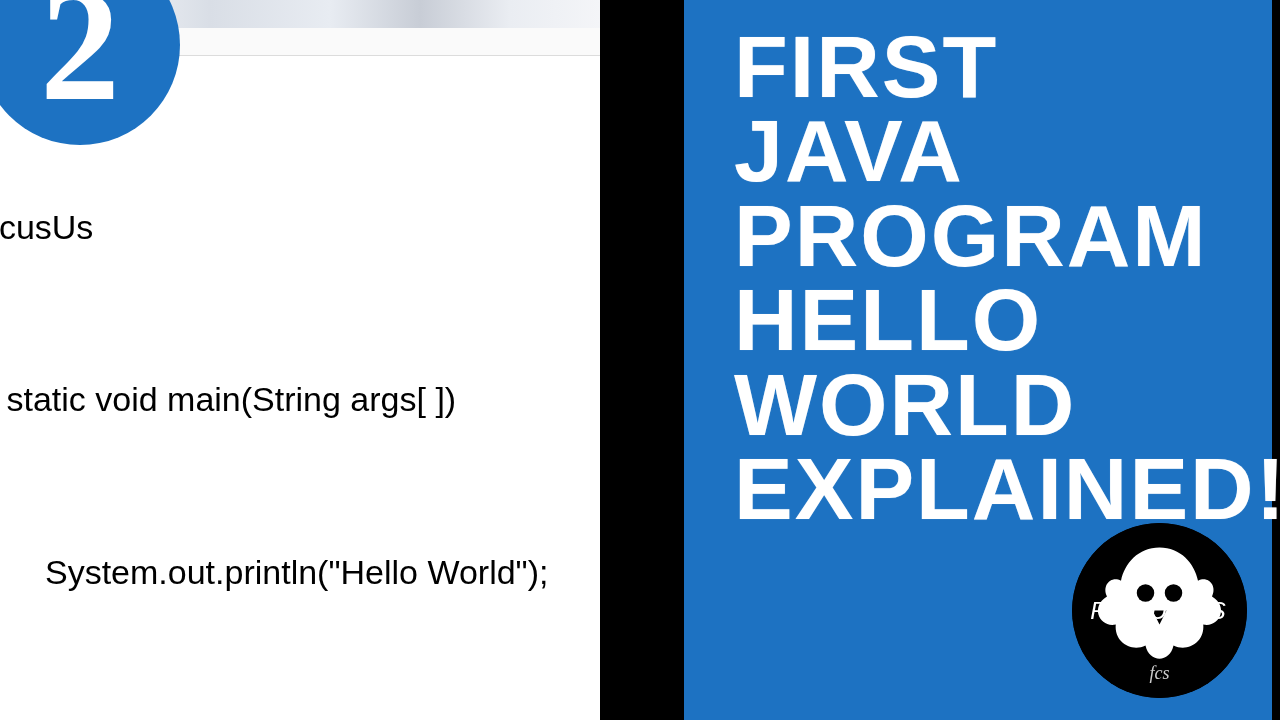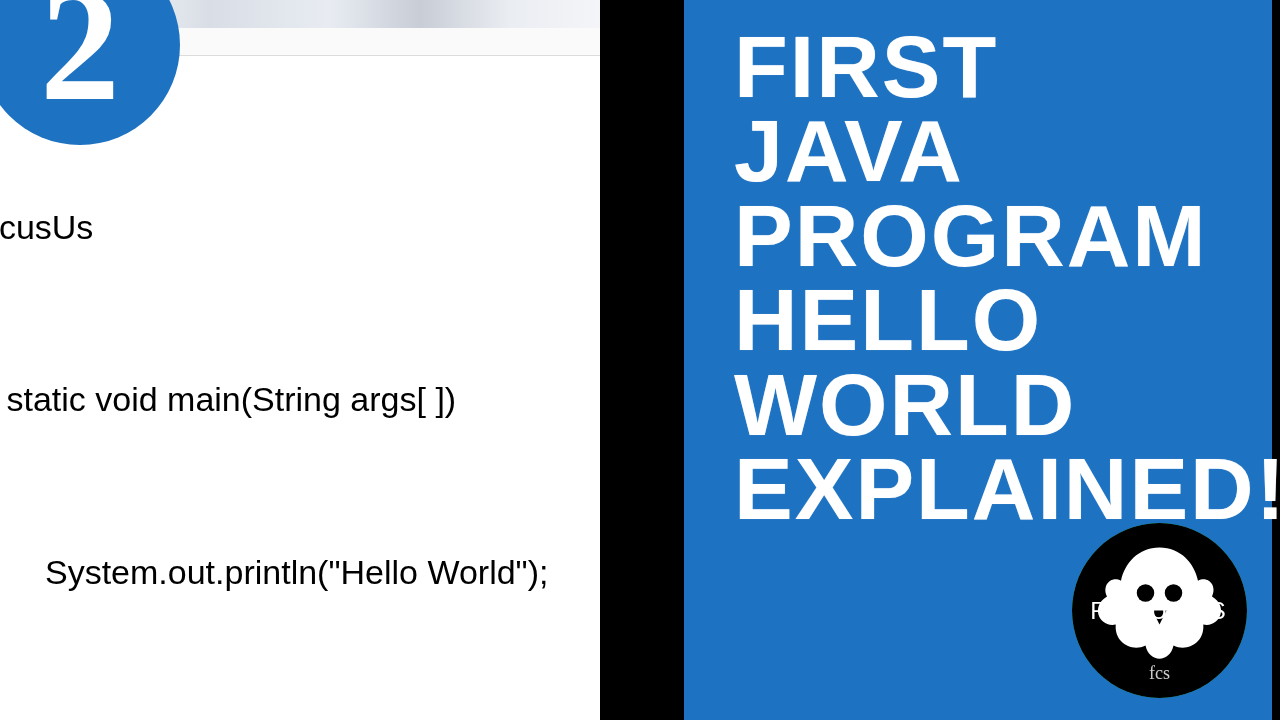--- a/index.html
+++ b/index.html
@@ -119,26 +119,27 @@
   }
 
   
   .logo {
     position: absolute;
     right: 25px;
     bottom: 22px;
     width: 175px;
     height: 175px;
     border-radius: 50%;
-    background: #15803d;
+    background: #000000;
     display: flex;
     align-items: center;
     justify-content: center;
     color: #fff;
     overflow: hidden;
+    font-style: italic;
   }
   .logo svg { width: 100%; height: 100%; }
   .logo-text {
     position: absolute;
     font-family: "Arial Black", Impact, sans-serif;
     font-size: 24px;
     letter-spacing: 3px;
   }
   .logo-sign {
     position: absolute;

